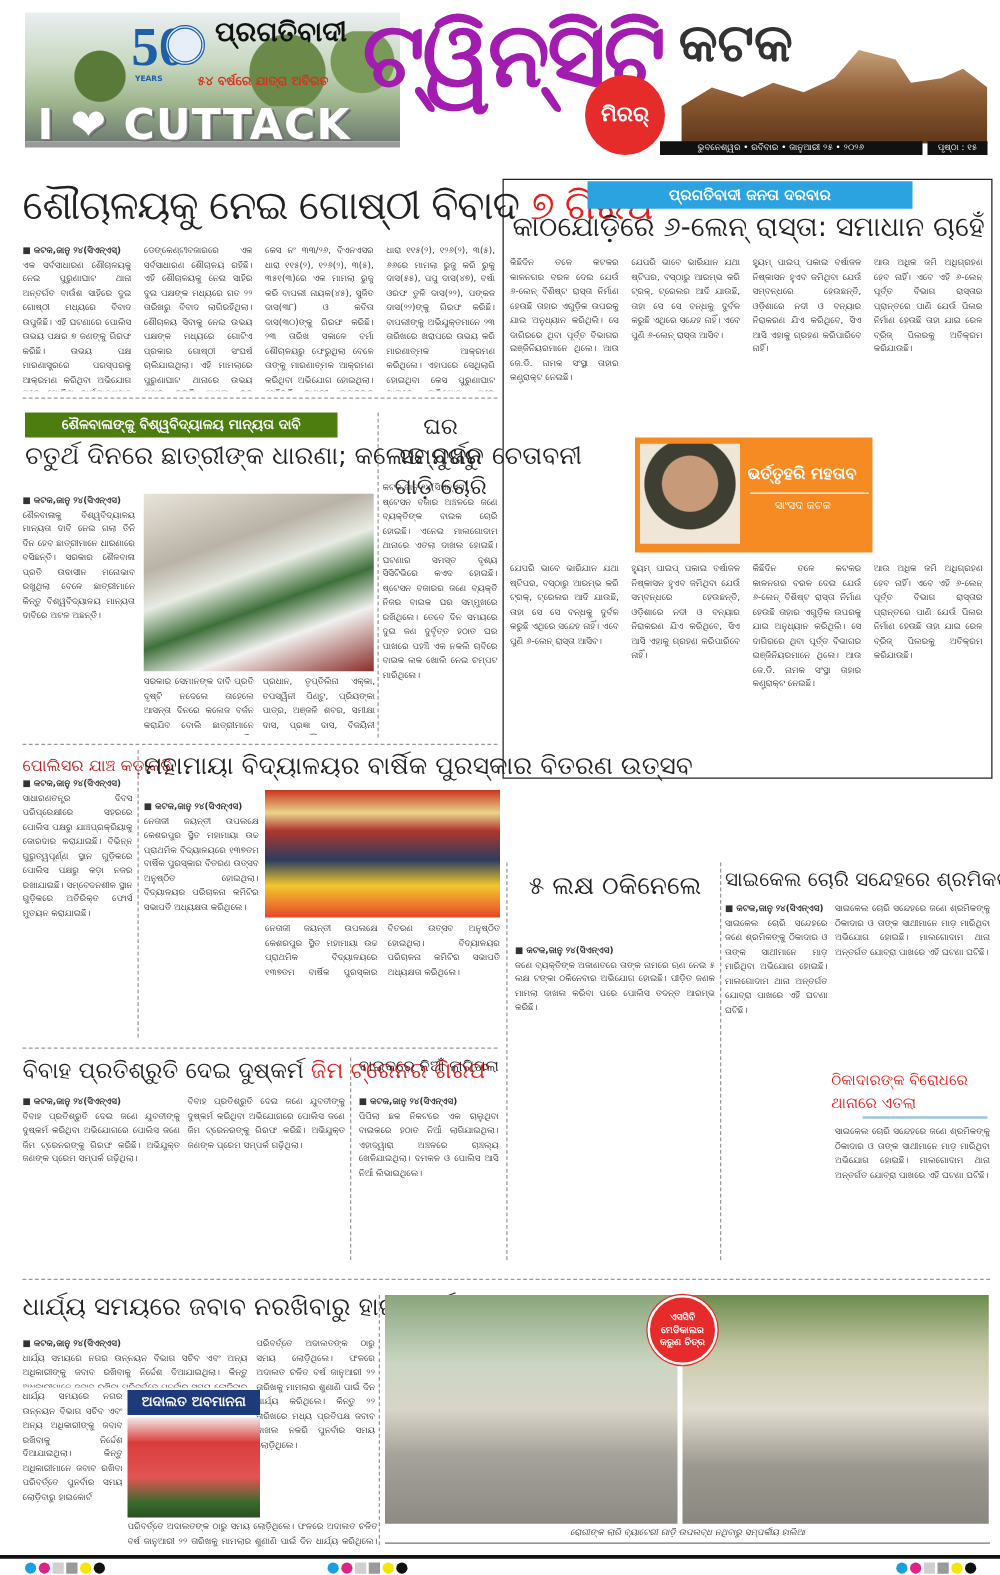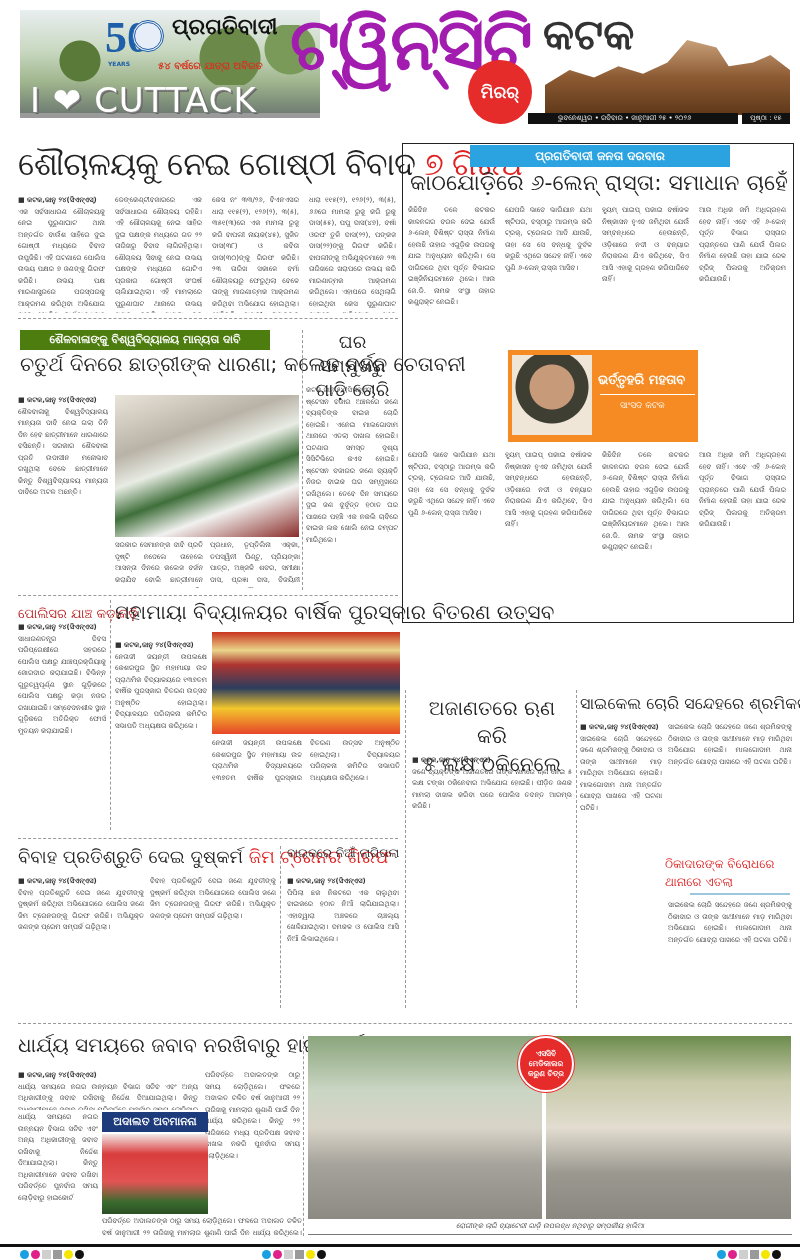--- a/index.html
+++ b/index.html
@@ -5,21 +5,21 @@
 *{box-sizing:border-box;margin:0;padding:0}
 body{width:800px;height:1260px;background:#fff;font-family:"DejaVu Sans",sans-serif;color:#222;position:relative;overflow:hidden}
 .abs{position:absolute}
 .mast-photo{left:20px;top:10px;width:300px;height:108px;background:linear-gradient(180deg,#e9eef0 0%,#c8d8c0 40%,#9fb58d 70%,#6f7d72 100%);border-bottom:5px solid #9a9a9a}
 .mast-trees{left:20px;top:25px;width:300px;height:60px;background:radial-gradient(circle at 20% 60%,#5a7a3a 0 20px,transparent 21px),radial-gradient(circle at 70% 55%,#6b8a4a 0 30px,transparent 31px),radial-gradient(circle at 90% 40%,#7a9a5a 0 25px,transparent 26px)}
 .fifty{left:105px;top:12px;font-size:44px;font-weight:bold;color:#1d5fa8;font-family:"Liberation Serif",serif}
 .fifty-sub{left:108px;top:60px;font-size:6px;color:#1d5fa8;font-weight:bold}
 .emblem{left:132px;top:20px;width:32px;height:32px;border-radius:50%;border:3px double #1d5fa8;background:#e8eef7}
 .brand{left:172px;top:14px;font-size:22px;font-weight:bold;color:#111}
 .brand-sub{left:158px;top:60px;font-size:10px;color:#d8321e;font-weight:bold}
-.icuttack{left:30px;top:80px;font-size:34px;font-weight:400;color:#fff;letter-spacing:1px;text-shadow:1px 1px 0 #888,2px 2px 0 #666}
+.icuttack{left:30px;top:80px;font-size:34px;font-weight:700;color:#fff;letter-spacing:1px;text-shadow:1px 1px 0 #888,2px 2px 0 #666}
 .twincity{left:290px;top:2px;font-size:72px;font-weight:bold;color:#a21caf;letter-spacing:-2px}
 .mirror{left:468px;top:60px;width:64px;height:64px;border-radius:50%;background:#e62b2b;color:#fff;font-size:17px;font-weight:bold;display:flex;align-items:center;justify-content:center}
 .cuttack-od{left:543px;top:10px;font-size:42px;font-weight:bold;color:#333}
 .statues{left:545px;top:40px;width:245px;height:75px;background:linear-gradient(180deg,#c7a07a 0%,#8c5a32 50%,#5e3819 100%);clip-path:polygon(0 60%,10% 40%,20% 50%,30% 35%,40% 45%,50% 30%,58% 0,70% 10%,75% 35%,85% 30%,92% 20%,100% 40%,100% 100%,0 100%)}
 .dateline{left:528px;top:113px;width:210px;height:11px;background:#111;color:#fff;font-size:7px;line-height:11px;padding-left:30px}
 .pageno{left:742px;top:113px;width:48px;height:11px;background:#111;color:#fff;font-size:7px;line-height:11px;text-align:center}
 .hl1{left:18px;top:145px;font-size:32px;color:#222;white-space:nowrap;letter-spacing:-1px}
 .hl1 .red{color:#e02020}
 .cols{display:flex;gap:10px}
 .txt{font-size:7px;line-height:11.5px;color:#333;text-align:justify;overflow:hidden}
@@ -143,21 +143,20 @@
 <div class="abs hl6">ମହାମାୟା ବିଦ୍ୟାଳୟର ବାର୍ଷିକ ପୁରସ୍କାର ବିତରଣ ଉତ୍ସବ</div>
 <div class="abs txt" style="left:115px;top:640px;width:92px;height:190px">
   <div class="by">■ କଟକ,ଜାନୁ ୨୪(ସିଏନ୍‌ଏସ)</div>
   <div>ନେତାଜୀ ଜୟନ୍ତୀ ଉପଲକ୍ଷେ କେଶରପୁର ସ୍ଥିତ ମହାମାୟା ଉଚ୍ଚ ପ୍ରାଥମିକ ବିଦ୍ୟାଳୟରେ ୧୩୭ତମ ବାର୍ଷିକ ପୁରସ୍କାର ବିତରଣ ଉତ୍ସବ ଅନୁଷ୍ଠିତ ହୋଇଥିଲା। ବିଦ୍ୟାଳୟର ପରିଚାଳନା କମିଟିର ସଭାପତି ଅଧ୍ୟକ୍ଷତା କରିଥିଲେ।</div>
 </div>
 <div class="abs photo2"></div>
 <div class="abs txt" style="left:212px;top:738px;width:188px;height:90px;column-count:2;column-gap:8px">ନେତାଜୀ ଜୟନ୍ତୀ ଉପଲକ୍ଷେ କେଶରପୁର ସ୍ଥିତ ମହାମାୟା ଉଚ୍ଚ ପ୍ରାଥମିକ ବିଦ୍ୟାଳୟରେ ୧୩୭ତମ ବାର୍ଷିକ ପୁରସ୍କାର ବିତରଣ ଉତ୍ସବ ଅନୁଷ୍ଠିତ ହୋଇଥିଲା। ବିଦ୍ୟାଳୟର ପରିଚାଳନା କମିଟିର ସଭାପତି ଅଧ୍ୟକ୍ଷତା କରିଥିଲେ।</div>
 
 <div class="abs vdash" style="left:405px;top:690px;height:318px"></div>
 <div class="abs hl7">
-  <div>ଅଜାଣତରେ ଋଣ କରି</div>
   <div>୫ ଲକ୍ଷ ଠକିନେଲେ</div>
 </div>
 <div class="abs txt" style="left:412px;top:755px;width:160px;height:250px">
   <div class="by">■ କଟକ,ଜାନୁ ୨୪(ସିଏନ୍‌ଏସ)</div>
   <div>ଜଣେ ବ୍ୟକ୍ତିଙ୍କ ଅଜାଣତରେ ତାଙ୍କ ନାମରେ ଋଣ ନେଇ ୫ ଲକ୍ଷ ଟଙ୍କା ଠକିନେବାର ଅଭିଯୋଗ ହୋଇଛି। ପୀଡ଼ିତ ଜଣକ ମାମଲା ଦାଖଲ କରିବା ପରେ ପୋଲିସ ତଦନ୍ତ ଆରମ୍ଭ କରିଛି।</div>
 </div>
 <div class="abs vdash" style="left:576px;top:690px;height:318px"></div>
 
 <div class="abs hl8">ସାଇକେଲ ଚୋରି ସନ୍ଦେହରେ ଶ୍ରମିକଙ୍କୁ ମାଡ</div>
 <div class="abs txt" style="left:580px;top:722px;width:82px;height:285px">

